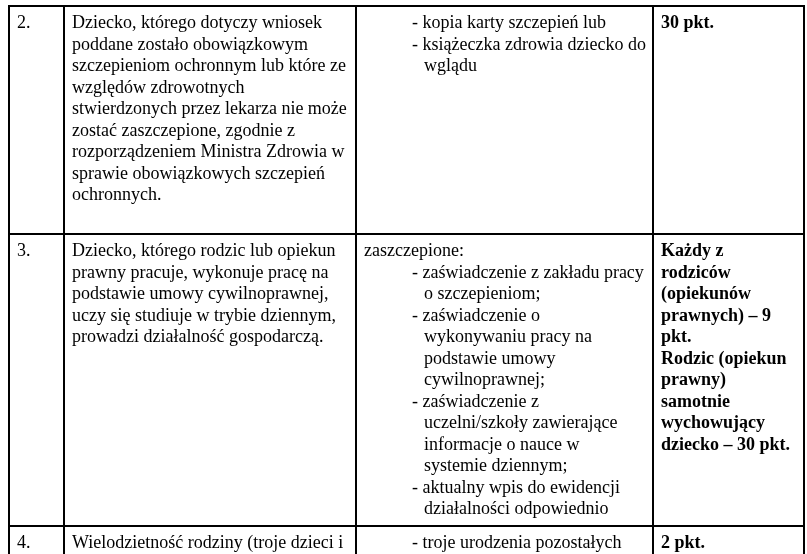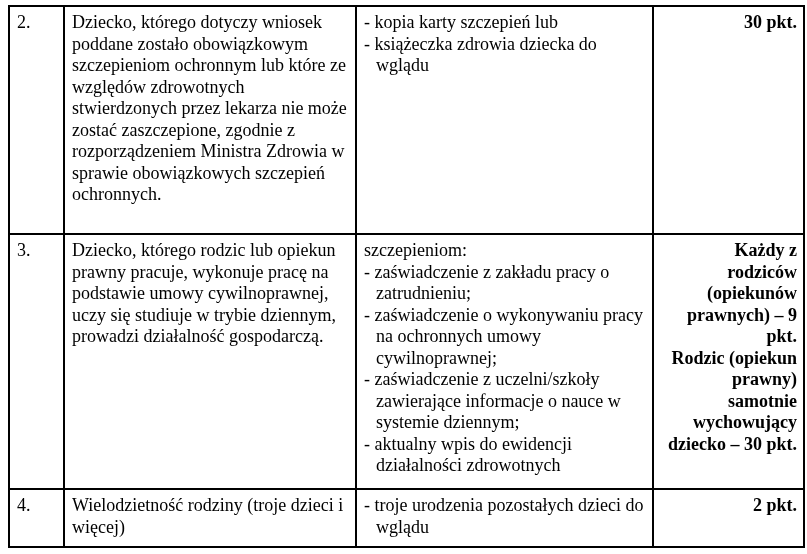--- a/index.html
+++ b/index.html
@@ -29,27 +29,28 @@
     border: 2px solid #000000;
     vertical-align: top;
     padding: 5px 6px 5px 7px;
     overflow: hidden;
   }
   td.num-cell {
     padding-left: 5px;
   }
   td.points-cell {
     vertical-align: middle;
-    text-align: right;
+    text-align: left;
     font-weight: bold;
     padding: 3px 3px;
   }
   .doc {
     padding-left: 12px;
     text-indent: -12px;
+    margin-left: 48px;
   }
   .docs-intro {
     padding-left: 0;
     text-indent: 0;
   }
   tr.row-tall-1 { height: 228px; }
   tr.row-tall-2 { height: 255px; }
   tr.row-short  { height: 58px;  }
 </style>
 </head>
@@ -66,40 +67,40 @@
 
     <tr class="row-tall-1">
       <td class="num-cell">
         <span>2.</span>
       </td>
       <td>
         <span>Dziecko, którego dotyczy wniosek poddane zostało obowiązkowym szczepieniom ochronnym lub które ze względów zdrowotnych stwierdzonych przez lekarza nie może zostać zaszczepione, zgodnie z rozporządzeniem Ministra Zdrowia w sprawie obowiązkowych szczepień ochronnych.</span>
       </td>
       <td>
         <div class="doc">- kopia karty szczepień lub</div>
-        <div class="doc">- książeczka zdrowia dziecka do wglądu</div>
+        <div class="doc">- książeczka zdrowia dziecko do wglądu</div>
       </td>
       <td class="points-cell">
         <div>30 pkt.</div>
       </td>
     </tr>
 
     <tr class="row-tall-2">
       <td class="num-cell">
         <span>3.</span>
       </td>
       <td>
         <span>Dziecko, którego rodzic lub opiekun prawny pracuje, wykonuje pracę na podstawie umowy cywilnoprawnej, uczy się studiuje w trybie dziennym, prowadzi działalność gospodarczą.</span>
       </td>
       <td>
-        <div class="docs-intro">szczepieniom:</div>
-        <div class="doc">- zaświadczenie z zakładu pracy o zatrudnieniu;</div>
-        <div class="doc">- zaświadczenie o wykonywaniu pracy na ochronnych umowy cywilnoprawnej;</div>
+        <div class="docs-intro">zaszczepione:</div>
+        <div class="doc">- zaświadczenie z zakładu pracy o szczepieniom;</div>
+        <div class="doc">- zaświadczenie o wykonywaniu pracy na podstawie umowy cywilnoprawnej;</div>
         <div class="doc">- zaświadczenie z uczelni/szkoły zawierające informacje o nauce w systemie dziennym;</div>
-        <div class="doc">- aktualny wpis do ewidencji działalności zdrowotnych</div>
+        <div class="doc">- aktualny wpis do ewidencji działalności odpowiednio</div>
       </td>
       <td class="points-cell">
         <div>Każdy z rodziców (opiekunów prawnych) – 9 pkt.</div>
         <div>Rodzic (opiekun prawny) samotnie wychowujący dziecko – 30 pkt.</div>
       </td>
     </tr>
 
     <tr class="row-short">
       <td class="num-cell">
         <span>4.</span>

